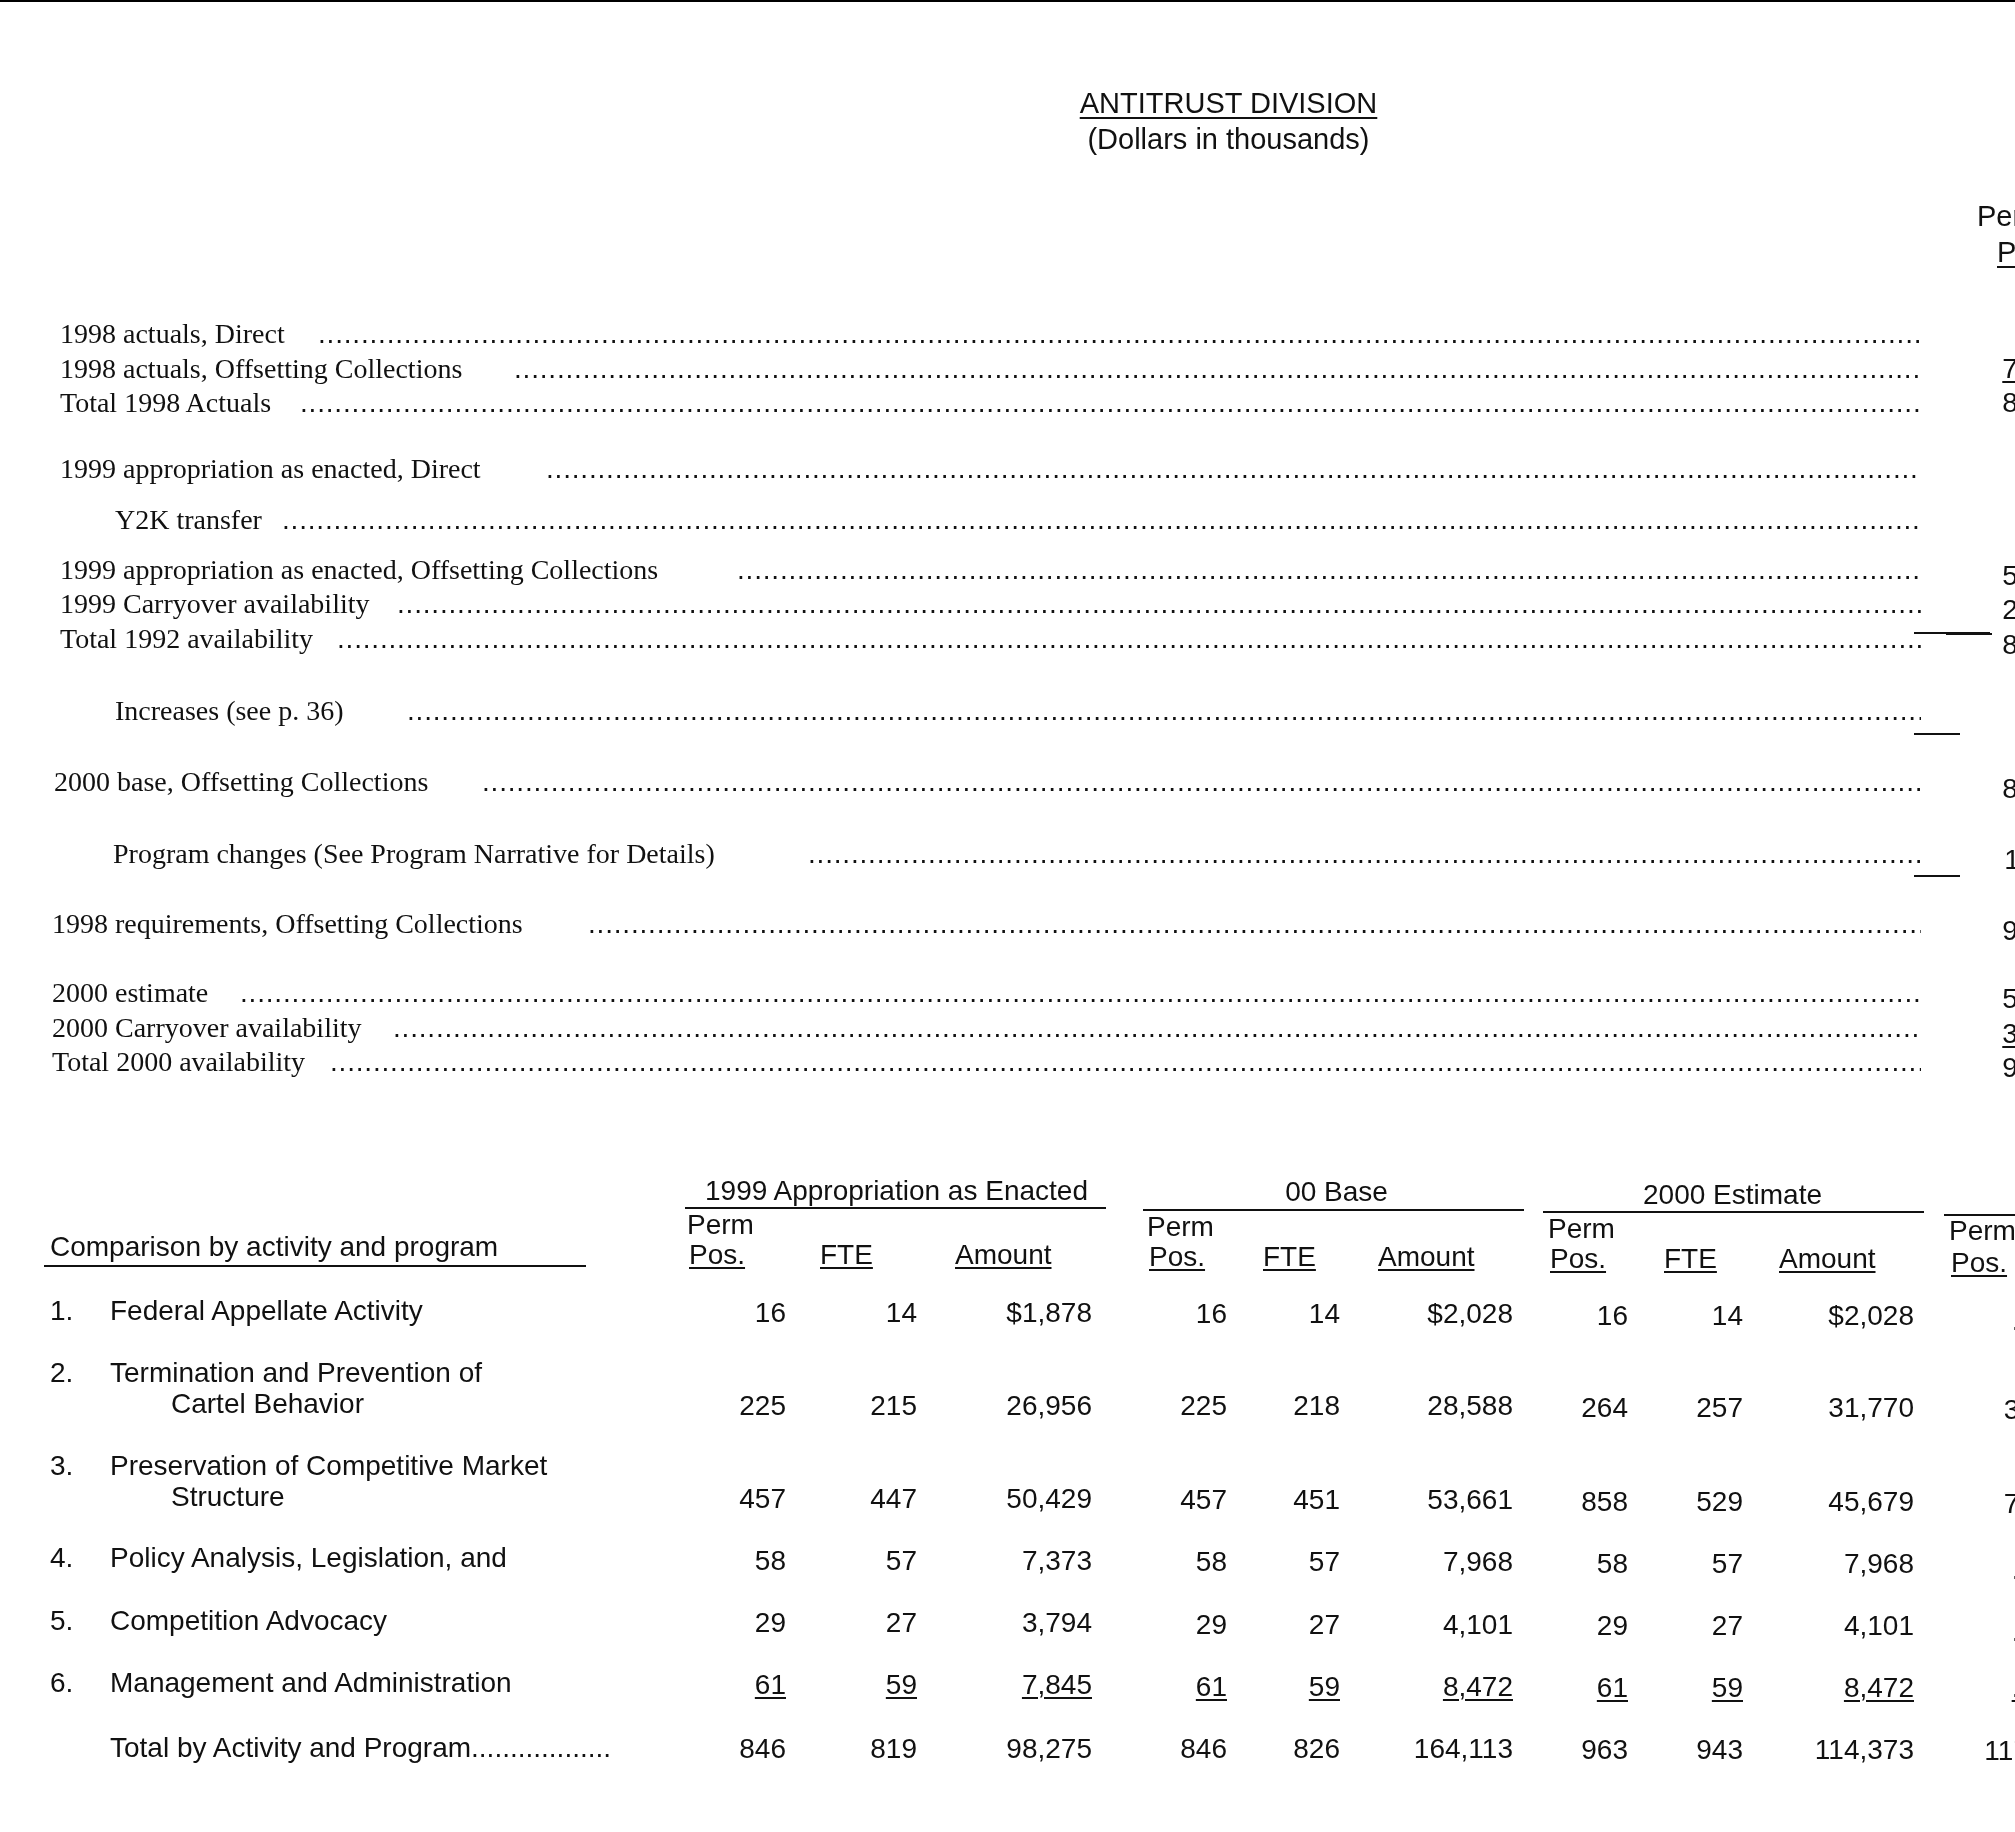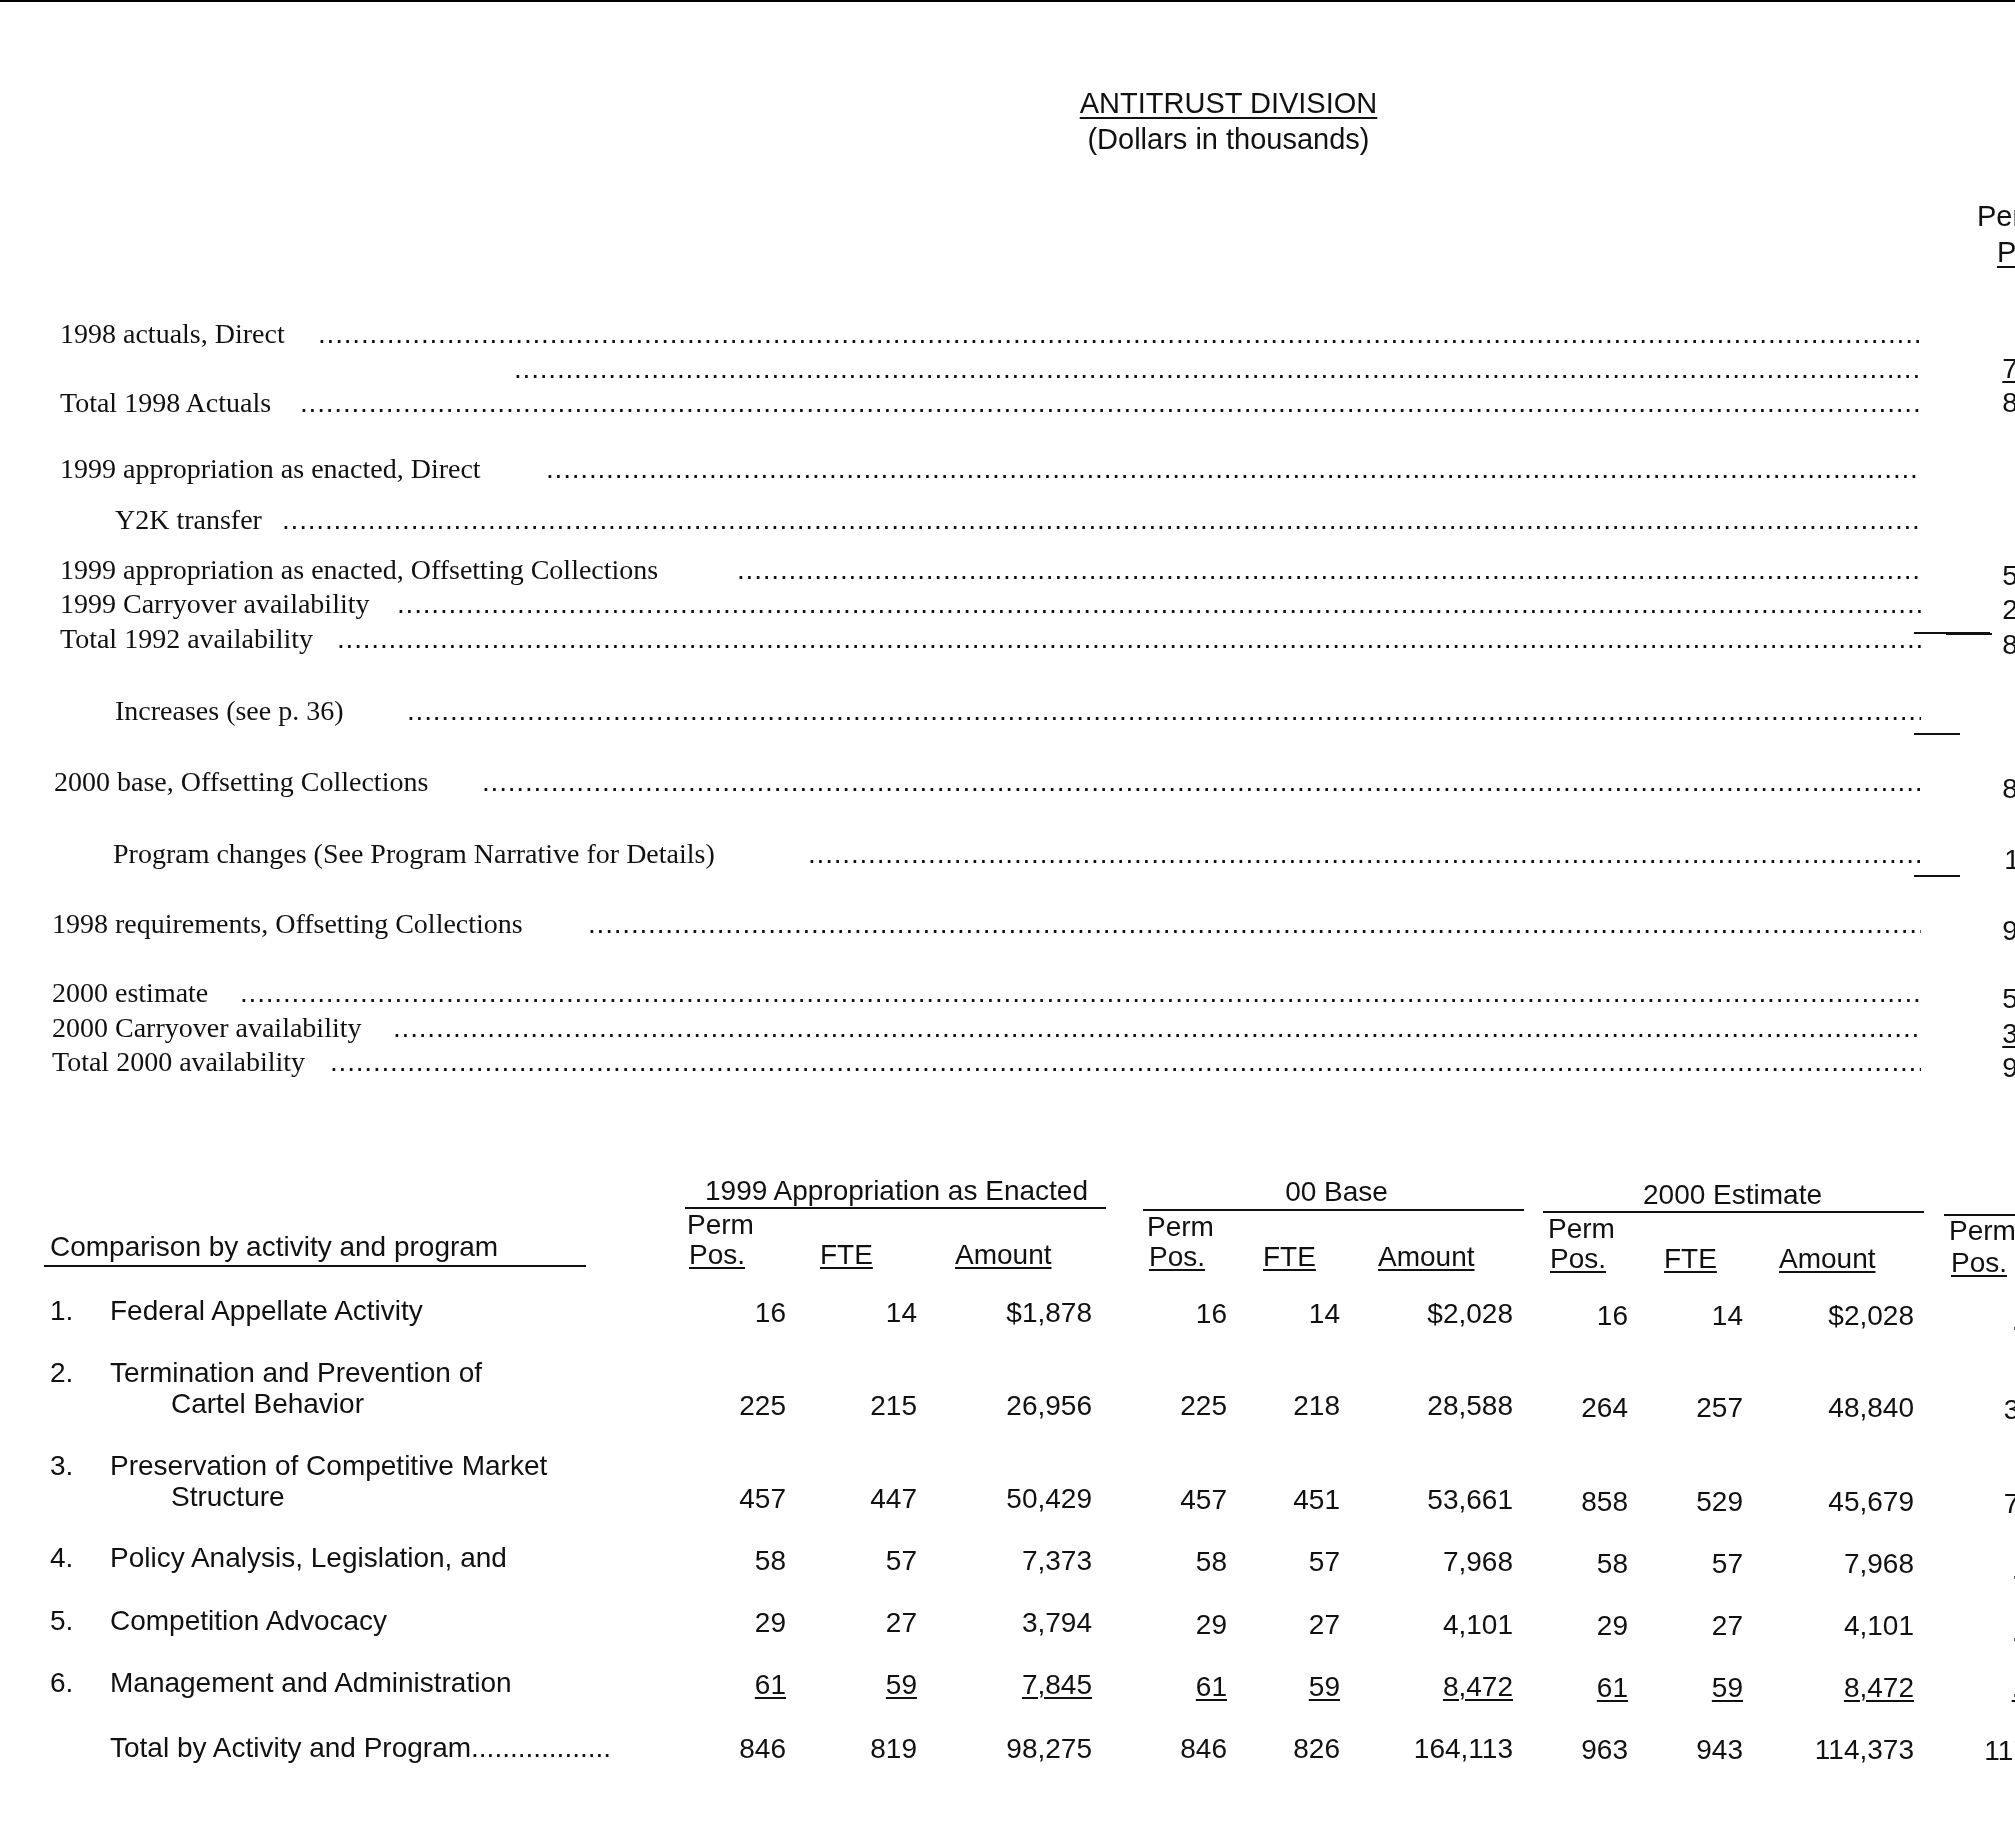--- a/index.html
+++ b/index.html
@@ -50,20 +50,21 @@
 
 <div class="abs hdr" style="left:1977px; top:202px;">Perm.</div>
 <div class="abs hdr" style="left:1997px; top:238px;"><span class="u">Pos.</span></div>
 
 <div class="row" style="top:316px;">
   <span class="label" style="left:60px;">1998 actuals, Direct</span>
   <span class="leader" style="left:318px;">................................................................................................................................................................................................................................................................................................................................................................................................</span>
 
 </div>
 <div class="row" style="top:351px;">
+  <span class="label" style="left:60px;">1998 actuals, Offsetting Collections</span>
   <span class="leader" style="left:514px;">................................................................................................................................................................................................................................................................................................................................................................................................</span>
   <span class="num c1 ul">783</span>
 
 </div>
 <div class="row" style="top:385px;">
   <span class="label" style="left:60px;">Total 1998 Actuals</span>
   <span class="leader" style="left:300px;">................................................................................................................................................................................................................................................................................................................................................................................................</span>
   <span class="num c1">831</span>
 
 </div>
@@ -409,21 +410,21 @@
 <div class="bn" style="left:2009px; top:1305px;">...</div>
 
 <div class="bn" style="left:625px; top:1390px;">225</div>
 <div class="bn" style="left:756px; top:1390px;">215</div>
 <div class="bn" style="left:931px; top:1390px;">26,956</div>
 <div class="bn" style="left:1066px; top:1390px;">225</div>
 <div class="bn" style="left:1179px; top:1390px;">218</div>
 <div class="bn" style="left:1352px; top:1390px;">28,588</div>
 <div class="bn" style="left:1467px; top:1392px;">264</div>
 <div class="bn" style="left:1582px; top:1392px;">257</div>
-<div class="bn" style="left:1753px; top:1392px;">48,840</div>
+<div class="bn" style="left:1753px; top:1392px;">31,770</div>
 <div class="bn" style="left:1874px; top:1394px;">39</div>
 <div class="bn" style="left:2009px; top:1394px;">39</div>
 
 <div class="bn" style="left:625px; top:1483px;">457</div>
 <div class="bn" style="left:756px; top:1483px;">447</div>
 <div class="bn" style="left:931px; top:1483px;">50,429</div>
 <div class="bn" style="left:1066px; top:1484px;">457</div>
 <div class="bn" style="left:1179px; top:1484px;">451</div>
 <div class="bn" style="left:1352px; top:1484px;">53,661</div>
 <div class="bn" style="left:1467px; top:1486px;">858</div>

